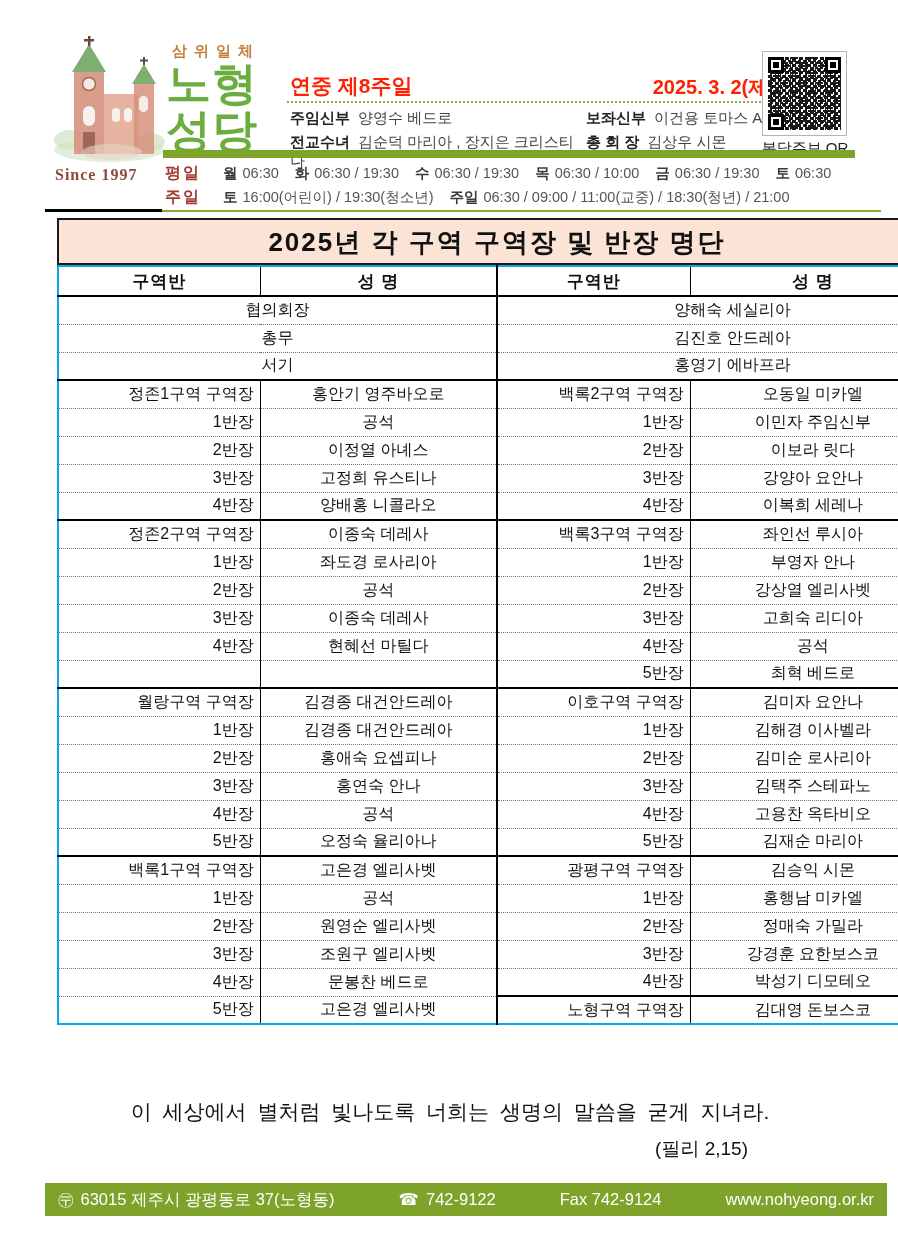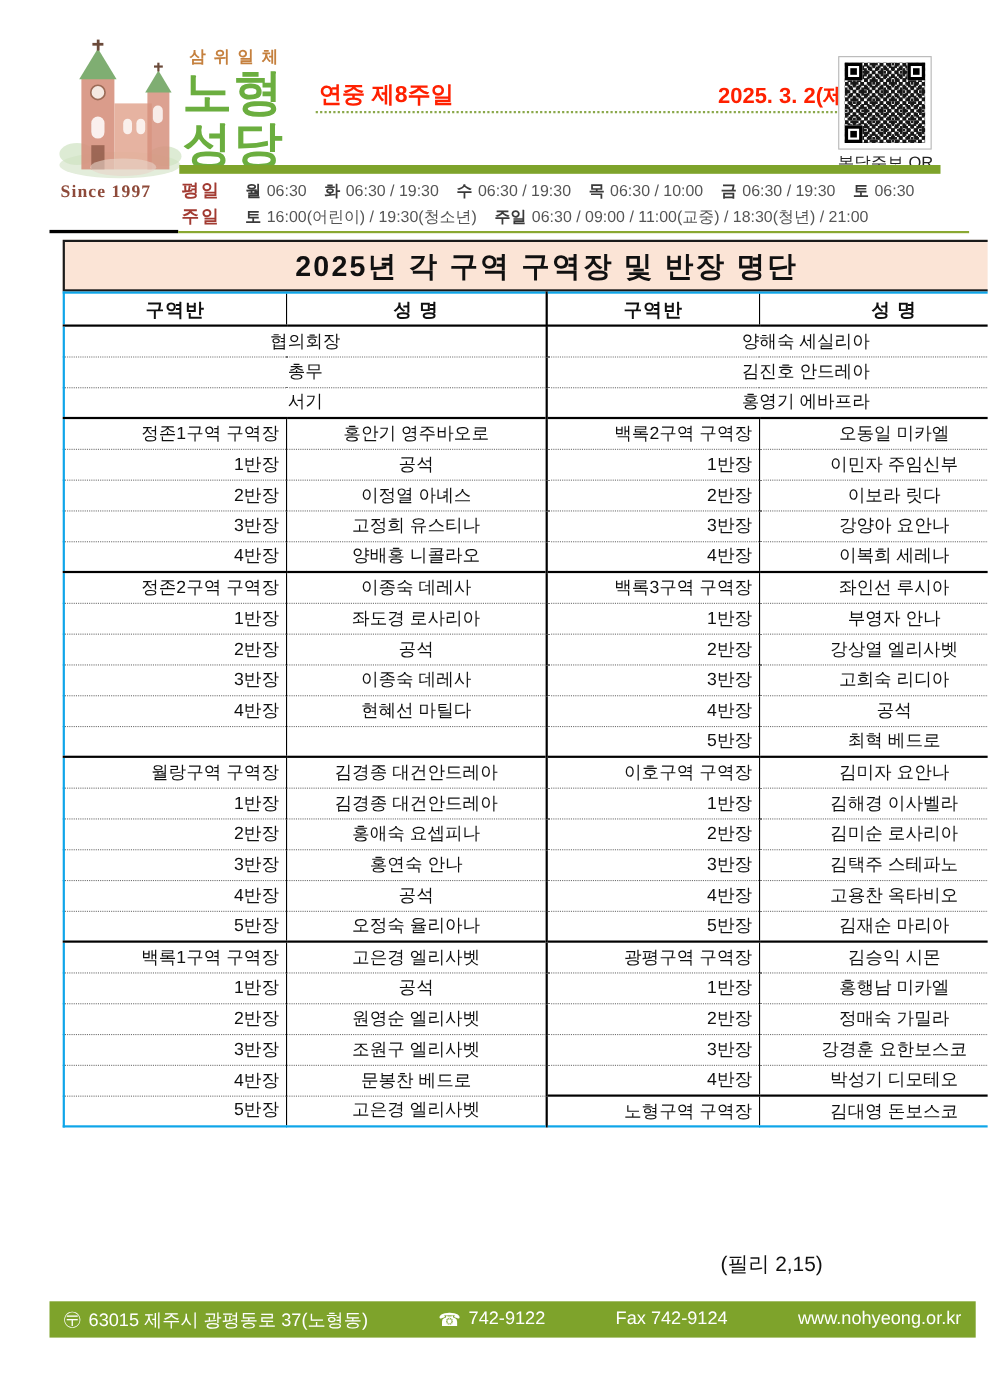--- a/index.html
+++ b/index.html
@@ -107,20 +107,26 @@
   </div>
   <div class="since">Since 1997</div>
 
   <div class="trinity">삼위일체</div>
   <div class="church-name"><span>노형</span><br><span>성당</span></div>
 
   <div class="sunday-title">연중 제8주일</div>
   <div class="issue-no">2025. 3. 2(제1,370호)</div>
   <div class="dotline"></div>
 
+  <div class="clergy" id="clergy">
+      <div class="clergy-item"><span class="role">주임신부</span><span class="pname">양영수 베드로</span></div>
+      <div class="clergy-item"><span class="role">보좌신부</span><span class="pname">이건용 토마스 A</span></div>
+      <div class="clergy-item"><span class="role">전교수녀</span><span class="pname">김순덕 마리아 , 장지은 크리스티나</span></div>
+      <div class="clergy-item"><span class="role">총 회 장</span><span class="pname">김상우 시몬</span></div>
+    </div>
 
   <div class="qr-box">
     <div class="qr-inner">
       <div class="finder f-tl"></div>
       <div class="finder f-tr"></div>
       <div class="finder f-bl"></div>
     </div>
   </div>
   <div class="qr-label">본당주보 QR</div>
 
@@ -310,20 +316,21 @@
           <tr>
             <td class="c1 lbl">5반장</td>
             <td class="c2 name">고은경 엘리사벳</td>
             <td class="c3 lbl sec">노형구역 구역장</td>
             <td class="name sec">김대영 돈보스코</td>
           </tr>
         </tbody>
     </table>
   </div>
 
+  <div class="gospel-verse">이 세상에서 별처럼 빛나도록 너희는 생명의 말씀을 굳게 지녀라.</div>
   <div class="gospel-ref">(필리 2,15)</div>
 
   <div class="footer-bar">
     <span class="seg">
       <span>〶</span>
       <span>63015  제주시 광평동로 37(노형동)</span>
     </span>
     <span class="seg">
       <span>☎</span>
       <span>742-9122</span>

